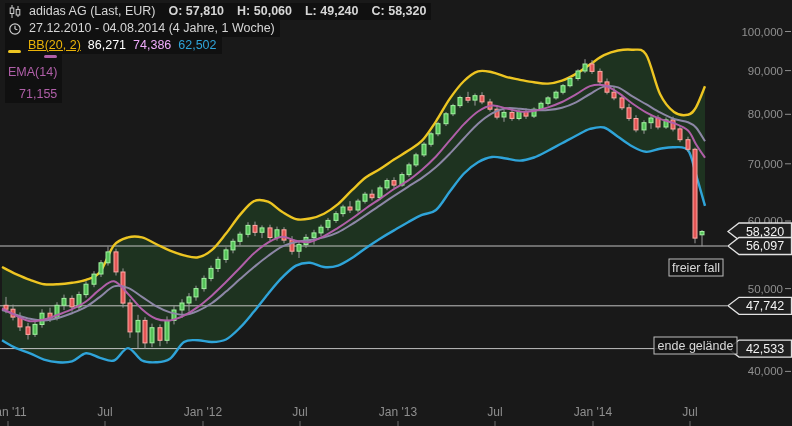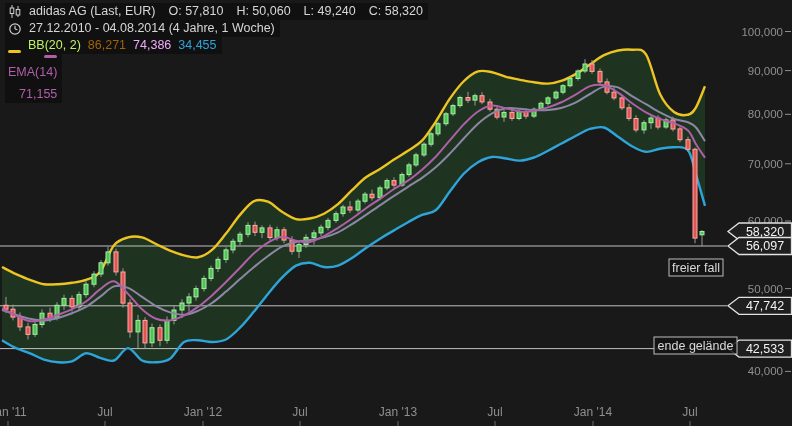--- a/index.html
+++ b/index.html
@@ -2,21 +2,21 @@
 <html><head>
 <meta charset="utf-8">
 <style>
   html,body{margin:0;padding:0;background:#101010;}
   #stage{position:relative;width:792px;height:426px;background:#191919;overflow:hidden;
          font-family:"Liberation Sans","DejaVu Sans",sans-serif;}
   #chart-svg{position:absolute;left:0;top:0;}
   .legend{position:absolute;left:5px;display:flex;align-items:flex-end;gap:7px;
           font-size:12.5px;color:#d6d6d6;background:rgba(10,10,10,0.55);
           padding:1px 5px 1px 3px;white-space:nowrap;line-height:15px;}
-  .legend .sp{margin-left:6px;}
+  .legend .sp{margin-left:6px;font-weight:bold;}
   .dash{display:inline-block;width:13px;height:3px;border-radius:2px;}
   svg text{font-family:"Liberation Sans","DejaVu Sans",sans-serif;}
 </style>
 </head>
 <body>
 
 <div id="stage" style="background: rgb(25, 25, 25);">
   <svg id="chart-svg" width="792" height="426">
       <path d="M2.0,267.0C4.3,268.2 11.3,272.0 16.0,274.1C20.7,276.2 25.3,278.2 30.0,279.8C34.7,281.5 39.3,283.5 44.0,284.2C48.7,284.9 53.3,284.5 58.0,284.2C62.7,284.0 67.3,283.5 72.0,282.8C76.7,282.0 81.3,281.6 86.0,279.8C90.7,278.0 95.3,277.7 100.0,272.0C104.7,266.2 109.3,251.0 114.0,245.3C118.7,239.5 123.3,238.7 128.0,237.4C132.7,236.1 137.3,236.3 142.0,237.4C146.7,238.5 151.3,241.8 156.0,244.0C160.7,246.1 165.3,248.7 170.0,250.6C174.7,252.5 179.3,254.2 184.0,255.3C188.7,256.4 193.3,258.2 198.0,257.3C202.7,256.5 207.3,253.9 212.0,249.9C216.7,246.0 221.3,239.4 226.0,233.6C230.7,227.7 235.3,220.3 240.0,214.9C244.7,209.5 249.3,203.3 254.0,201.1C258.7,198.9 263.3,199.9 268.0,201.7C272.7,203.5 277.3,208.9 282.0,211.8C286.7,214.7 291.3,218.0 296.0,219.1C300.7,220.3 305.3,219.4 310.0,218.5C314.7,217.6 319.3,216.1 324.0,213.7C328.7,211.2 333.3,208.0 338.0,204.1C342.7,200.2 347.3,194.6 352.0,190.2C356.7,185.7 361.3,180.8 366.0,177.3C370.7,173.8 375.3,172.1 380.0,169.1C384.7,166.2 389.3,162.7 394.0,159.6C398.7,156.5 403.3,153.9 408.0,150.8C412.7,147.6 417.3,145.6 422.0,140.7C426.7,135.8 431.3,128.3 436.0,121.3C440.7,114.2 445.3,105.1 450.0,98.4C454.7,91.7 459.3,85.5 464.0,81.0C468.7,76.5 473.3,72.9 478.0,71.4C482.7,69.9 487.3,71.3 492.0,72.2C496.7,73.1 501.3,75.6 506.0,76.8C510.7,78.1 515.3,78.8 520.0,79.8C524.7,80.7 529.3,81.7 534.0,82.3C538.7,82.9 543.3,83.9 548.0,83.6C552.7,83.3 557.3,82.2 562.0,80.6C566.7,79.0 571.3,76.6 576.0,73.9C580.7,71.2 585.3,67.5 590.0,64.4C594.7,61.3 599.3,57.5 604.0,55.2C608.7,52.9 613.3,51.4 618.0,50.5C622.7,49.6 627.3,49.1 632.0,49.7C636.7,50.4 641.3,47.1 646.0,54.4C650.7,61.8 655.3,84.4 660.0,94.0C664.7,103.6 669.3,108.5 674.0,112.0C678.7,115.4 684.3,115.5 688.0,114.7C691.7,114.0 693.2,112.1 696.0,107.4C698.8,102.6 703.5,89.8 705.0,86.3L705.0,205.9C703.5,200.6 698.8,183.8 696.0,174.6C693.2,165.3 691.7,154.8 688.0,150.3C684.3,145.7 678.7,147.5 674.0,147.2C669.3,147.0 664.7,148.0 660.0,148.7C655.3,149.5 650.7,152.2 646.0,151.8C641.3,151.4 636.7,148.7 632.0,146.2C627.3,143.7 622.7,139.9 618.0,136.7C613.3,133.6 608.7,128.8 604.0,127.5C599.3,126.2 594.7,127.6 590.0,128.9C585.3,130.3 580.7,133.4 576.0,135.7C571.3,138.1 566.7,140.7 562.0,143.2C557.3,145.7 552.7,148.4 548.0,150.8C543.3,153.2 538.7,155.9 534.0,157.5C529.3,159.1 524.7,160.5 520.0,160.6C515.3,160.8 510.7,159.2 506.0,158.5C501.3,157.9 496.7,156.4 492.0,157.0C487.3,157.6 482.7,159.5 478.0,162.2C473.3,165.0 468.7,168.6 464.0,173.5C459.3,178.3 454.7,185.2 450.0,191.3C445.3,197.4 440.7,206.1 436.0,210.0C431.3,214.0 426.7,212.8 422.0,214.9C417.3,216.9 412.7,219.6 408.0,222.2C403.3,224.8 398.7,227.6 394.0,230.4C389.3,233.1 384.7,235.8 380.0,238.7C375.3,241.7 370.7,244.7 366.0,247.9C361.3,251.1 356.7,255.1 352.0,258.0C347.3,261.0 342.7,264.1 338.0,265.6C333.3,267.1 328.7,267.5 324.0,267.0C319.3,266.6 314.7,263.1 310.0,262.8C305.3,262.6 300.7,263.2 296.0,265.6C291.3,268.1 286.7,273.0 282.0,277.7C277.3,282.4 272.7,288.2 268.0,293.9C263.3,299.5 258.7,306.0 254.0,311.6C249.3,317.2 244.7,323.1 240.0,327.7C235.3,332.4 230.7,337.1 226.0,339.5C221.3,341.8 216.7,341.9 212.0,342.0C207.3,342.2 202.7,340.3 198.0,340.3C193.3,340.3 188.7,339.0 184.0,342.0C179.3,345.1 174.7,355.3 170.0,358.7C165.3,362.0 160.7,362.0 156.0,362.3C151.3,362.6 146.7,362.8 142.0,360.5C137.3,358.1 132.7,348.1 128.0,348.1C123.3,348.1 118.7,358.8 114.0,360.5C109.3,362.1 104.7,359.0 100.0,357.8C95.3,356.6 90.7,352.7 86.0,353.3C81.3,353.9 76.7,359.9 72.0,361.4C67.3,362.9 62.7,362.6 58.0,362.3C53.3,362.0 48.7,361.1 44.0,359.6C39.3,358.1 34.7,355.2 30.0,353.3C25.3,351.4 20.7,350.2 16.0,348.1C11.3,345.9 4.3,341.6 2.0,340.3Z" fill="rgba(44,110,50,0.32)" stroke="none"></path>
       <line x1="0" y1="246.0" x2="727" y2="246.0" stroke="#d4d4d4" stroke-width="0.9"></line>
@@ -284,24 +284,24 @@
         <circle cx="7" cy="7" r="5.2" fill="none" stroke="#cfcfcf" stroke-width="1.2"></circle>
         <line x1="7" y1="7" x2="7" y2="3.8" stroke="#cfcfcf" stroke-width="1.2"></line>
         <line x1="7" y1="7" x2="9.4" y2="7.8" stroke="#cfcfcf" stroke-width="1.2"></line>
       </svg>
     </span>
     <span>27.12.2010 - 04.08.2014 (4 Jahre, 1 Woche)</span>
   </div>
 
   <div class="legend" style="top:37px;">
     <span class="dash" style="background: rgb(237, 197, 34);"></span>
-    <span style="color: #bef264;">BB(20, 2)</span>
-    <span style="color: #a16207;">86,271</span>
+    <span style="color: #eab308; text-decoration: underline;">BB(20, 2)</span>
+    <span style="color: #ffffff;">86,271</span>
     <span style="color: #f0abfc;">74,386</span>
-    <span style="color: rgb(47, 164, 217);">34,455</span>
+    <span style="color: rgb(47, 164, 217);">62,502</span>
   </div>
 
   <div class="legend" style="top:54px;flex-direction:column;">
     <span class="dash" style="background: rgb(176, 95, 168);"></span>
     <span style="color: rgb(176, 95, 168);">EMA(14)</span>
     <span style="color: rgb(176, 95, 168); margin-left: 8px;">71,155</span>
   </div>
 </div>
 
 </body></html>

